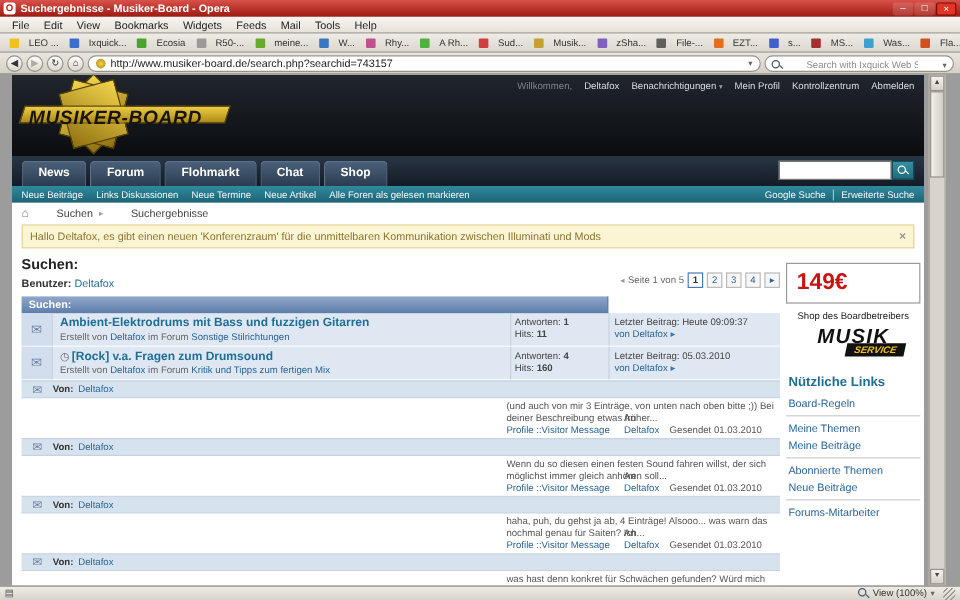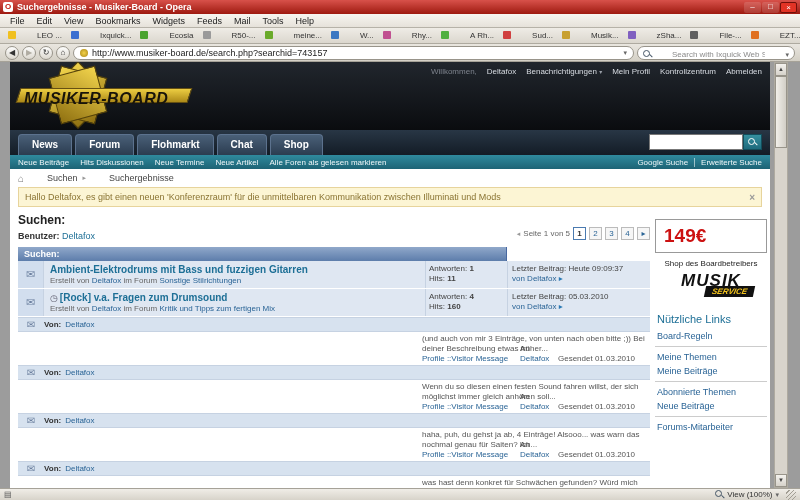--- a/index.html
+++ b/index.html
@@ -17,21 +17,21 @@
   .winbtn.close { background:#e23325; border:1px solid #70100a; }
 
   .menubar { position:absolute; top:14px; left:0; width:800px; height:14px;
     background:linear-gradient(#f7f5f0,#e6e2da); border-bottom:1px solid #b6b2a8;
     display:flex; align-items:center; padding-left:4px; }
   .menu-item { font-size:9px; color:#222; padding:0 6px; white-space:nowrap; }
 
   .bmbar { position:absolute; top:28px; left:0; width:800px; height:16px;
     background:linear-gradient(#efece6,#dbd7ce); border-bottom:1px solid #aeaaa0;
     display:flex; align-items:center; padding-left:4px; gap:1px; overflow:hidden; }
-  .bm { display:flex; gap:21px; padding:1px 4px; font-size:8px; color:#333; white-space:nowrap; }
+  .bm { display:flex; align-items:center; gap:8px; padding:1px 4px; font-size:8px; color:#333; white-space:nowrap; }
   .bm .ico { width:8px; height:8px; border-radius:1px; flex:none; }
   .bm:nth-child(1) .ico{background:#f0c020}.bm:nth-child(2) .ico{background:#3a6fd0}
   .bm:nth-child(3) .ico{background:#4aa32f}.bm:nth-child(4) .ico{background:#9a9a9a}
   .bm:nth-child(5) .ico{background:#6aaa2a}.bm:nth-child(6) .ico{background:#3a77c2}
   .bm:nth-child(7) .ico{background:#c05090}.bm:nth-child(8) .ico{background:#50b040}
   .bm:nth-child(9) .ico{background:#d04040}.bm:nth-child(10) .ico{background:#c8a030}
   .bm:nth-child(11) .ico{background:#8060c0}.bm:nth-child(12) .ico{background:#606060}
   .bm:nth-child(13) .ico{background:#e07020}.bm:nth-child(14) .ico{background:#4060d0}
   .bm:nth-child(15) .ico{background:#a03030}.bm:nth-child(16) .ico{background:#40a0d0}
   .bm:nth-child(17) .ico{background:#d05020}
@@ -162,21 +162,21 @@
   .cup.l { left:3px; } .cup.r { right:3px; }
   .ad-brand b { color:#fff; font-size:9px; display:block; line-height:10px; }
   .ad-brand span { color:#c4c4c4; font-size:8px; }
   .ad-price { height:32px; display:flex; align-items:center; padding-left:8px;
     color:#cc1111; font-weight:bold; font-size:19px; }
   .shoplabel { text-align:center; font-size:8px; color:#222; margin-top:6px; }
   .mslogo { position:relative; margin:3px auto 0; width:94px; height:32px; text-align:center; }
   .ms-top { font-size:17px; font-weight:bold; font-style:italic; color:#111; letter-spacing:1px; }
   .ms-bottom { position:absolute; right:4px; top:15px; background:#111; color:#f2c21d;
     font-size:8px; font-style:italic; font-weight:bold; padding:1px 7px; transform:skewX(-12deg); }
-  .nl-title { font-size:11px; font-weight:normal; color:#1d6f96; margin:10px 0 4px 2px; }
+  .nl-title { font-size:11px; font-weight:bold; color:#1d6f96; margin:10px 0 4px 2px; }
   .nl-link { color:#2a6496; font-size:9px; padding:2px 0 2px 2px; }
   .nl-sep { border-top:1px solid #ccc; margin:3px 0; }
 
   
   .scroll { position:absolute; left:774px; top:0; width:14px; height:426px;
     background:#d8d4cc; border:1px solid #aeaaa0; }
   .sb-btn { position:absolute; left:0; right:0; height:13px; background:linear-gradient(#f4f2ee,#d6d2ca);
     border:1px solid #98948a; font-size:6px; text-align:center; line-height:11px; color:#444; }
   .sb-btn.up { top:0; } .sb-btn.down { bottom:0; }
   .sb-thumb { position:absolute; left:0; right:0; top:13px; height:72px;
@@ -331,21 +331,21 @@
     </div>
     <div class="hsearch">
       <input class="hs-box" style="">
       <div class="hs-btn">
           <span class="mag"></span>
         </div>
     </div>
 
     <div class="subnav">
       <span class="lnk">Neue Beiträge</span>
-      <span class="lnk">Hits Diskussionen</span>
+      <span class="lnk">Links Diskussionen</span>
       <span class="lnk">Neue Termine</span>
       <span class="lnk">Neue Artikel</span>
       <span class="lnk">Alle Foren als gelesen markieren</span>
       <span class="right">
         <span class="lnk">Google Suche</span>
         <span class="lnk">Erweiterte Suche</span>
       </span>
     </div>
 
     <div class="content">

